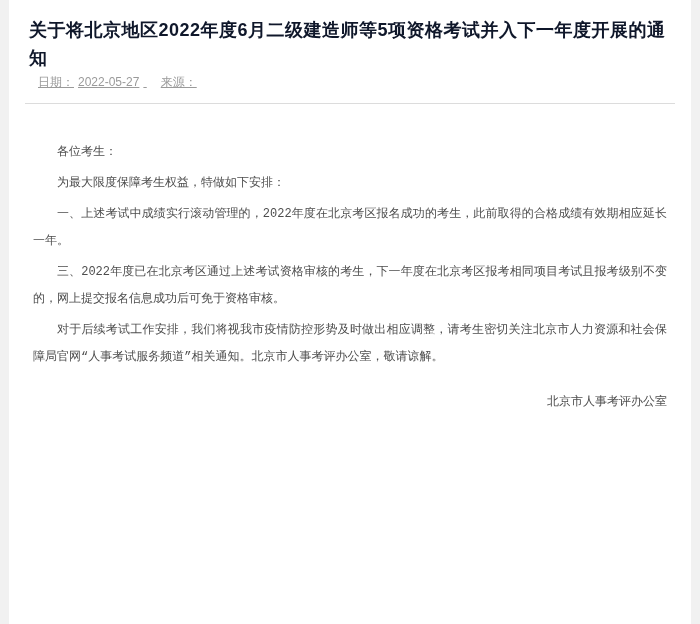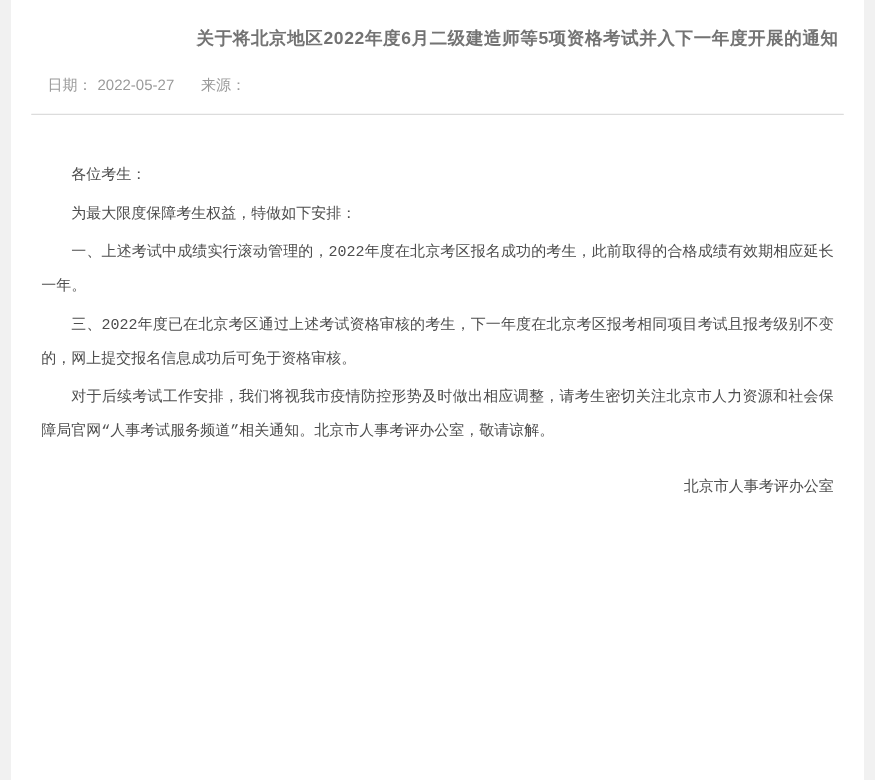--- a/index.html
+++ b/index.html
@@ -15,34 +15,36 @@
     background: #f1f1f1;
   }
   .edge-left { left: 0; }
   .edge-right { right: 0; }
   .page {
     position: absolute; left: 9px; right: 9px; top: 0; bottom: 0;
     background: #ffffff;
   }
   .title {
     margin: 16px 20px 0;
-    font-size: 14px;
+    font-size: 18px;
     font-weight: bold;
     line-height: 28px;
-    color: #737373;
-    text-align: right;
+    color: #0f172a;
+    text-align: left;
     letter-spacing: 0.5px;
   }
   .meta-row {
-    margin: 16px 24px 0 29px;
+    margin: 0 24px 0 29px;
     display: flex;
+    align-items: center;
     justify-content: space-between;
     font-size: 12px;
     color: #9a9a9a;
     height: 20px;
+    text-decoration: underline;
   }
   .meta-left span { margin-right: 4px; }
   .meta-left .gap { margin-left: 14px; }
   .meta-right { display: flex; align-items: center; }
   .meta-right .share-label { margin-right: 10px; }
   .share-icon {
     width: 19px; height: 19px;
     border-radius: 50%;
     background: #c9c9c9;
     display: inline-flex;

